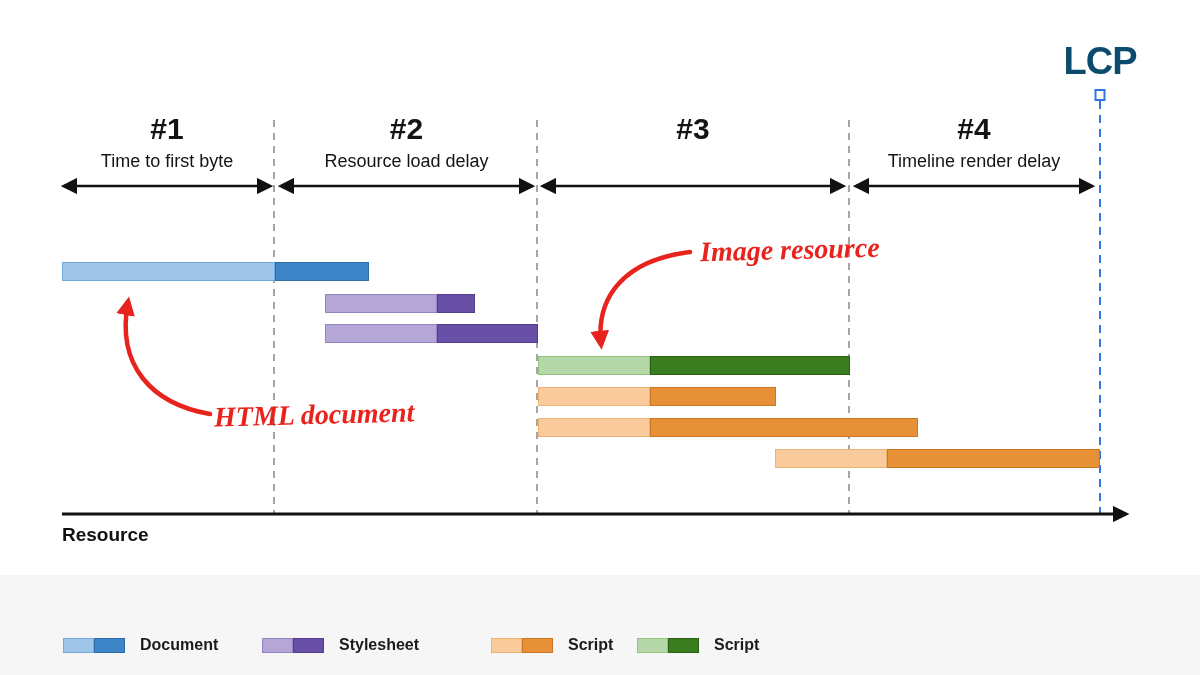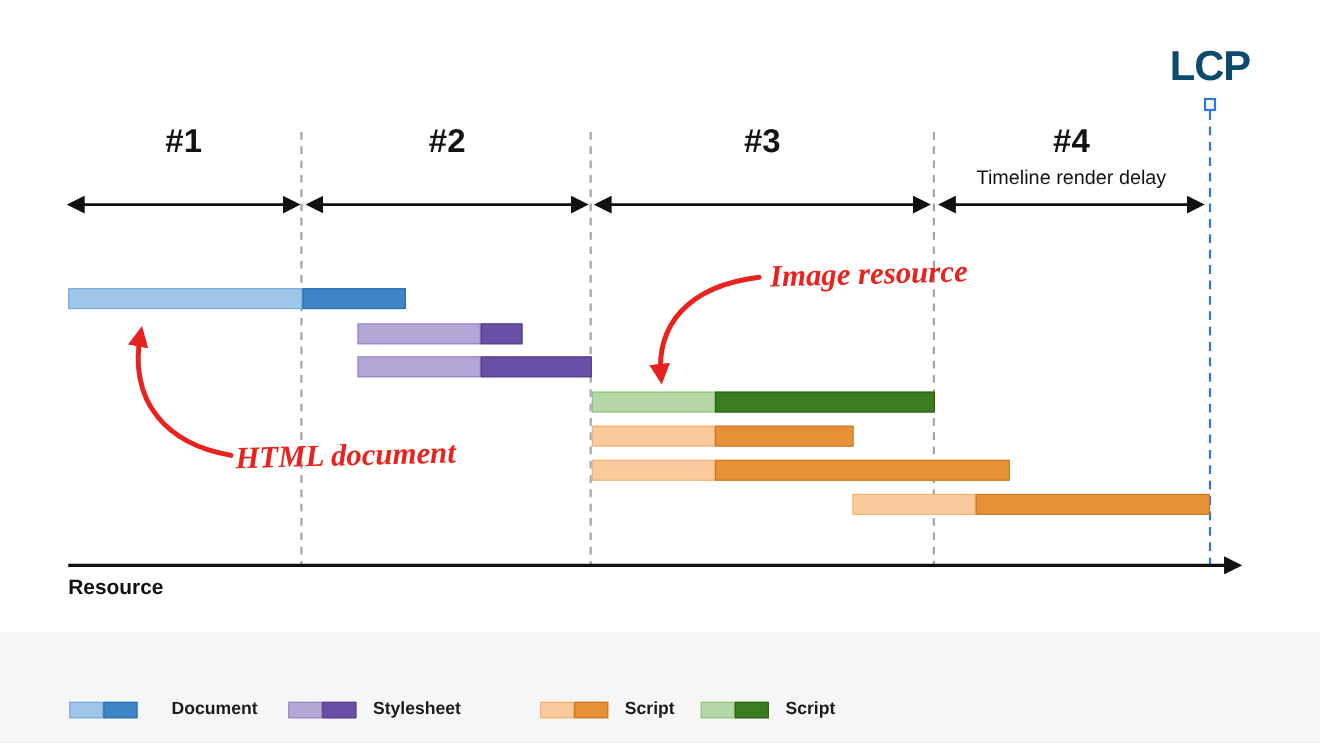--- a/index.html
+++ b/index.html
@@ -59,23 +59,25 @@
       <line x1="543" y1="186" x2="843" y2="186" stroke="#111" stroke-width="2.5" marker-start="url(#mb)" marker-end="url(#mb)"></line>
       <line x1="856" y1="186" x2="1092" y2="186" stroke="#111" stroke-width="2.5" marker-start="url(#mb)" marker-end="url(#mb)"></line>
       <line x1="62" y1="514" x2="1126" y2="514" stroke="#111" stroke-width="3" marker-end="url(#ma)"></line>
       <path d="M 690 252 C 625 260, 596 296, 601 344" fill="none" stroke="#e8231e" stroke-width="4.5" stroke-linecap="round" marker-end="url(#mr)"></path>
       <path d="M 210 414 C 152 404, 116 366, 128 302" fill="none" stroke="#e8231e" stroke-width="4.5" stroke-linecap="round" marker-end="url(#mr)"></path>
     </svg>
   <div class="lcp-title">LCP</div>
   <div id="phases">
       <div class="phase" style="left: 7px;">
         <div class="phase-number">#1</div>
+        <div class="phase-sub">Time to first byte</div>
       </div>
       <div class="phase" style="left: 246.5px;">
         <div class="phase-number">#2</div>
+        <div class="phase-sub">Resource load delay</div>
       </div>
       <div class="phase" style="left: 533px;">
         <div class="phase-number">#3</div>
       </div>
       <div class="phase" style="left: 814px;">
         <div class="phase-number">#4</div>
         <div class="phase-sub">Timeline render delay</div>
       </div>
     </div>
   <div id="bars">
@@ -107,21 +109,21 @@
         <div class="seg" style="width: 112px; background: rgb(249, 203, 156); border-color: rgb(238, 178, 113);"></div>
         <div class="seg" style="width: 213px; background: rgb(230, 145, 56); border-color: rgb(201, 120, 31);"></div>
       </div>
     </div>
   <div id="annos">
       <div class="anno" style="left: 700px; top: 234px; color: rgb(232, 35, 30);">Image resource</div>
       <div class="anno" style="left: 214px; top: 399px; color: rgb(232, 35, 30);">HTML document</div>
     </div>
   <div class="timeline-label">Resource</div>
   <div class="legend" id="legend">
-      <div class="legend-item" style="left: 63px; gap: 16px;">
+      <div class="legend-item" style="left: 63px;">
         <div class="legend-swatch">
           <div class="half" style="background: rgb(159, 197, 232); border-color: rgb(116, 169, 220);"></div>
           <div class="half" style="background: rgb(61, 133, 198); border-color: rgb(44, 108, 168);"></div>
         </div>
         <div class="legend-label">Document</div>
       </div>
       <div class="legend-item" style="left: 262px;">
         <div class="legend-swatch">
           <div class="half" style="background: rgb(180, 167, 214); border-color: rgb(147, 132, 196);"></div>
           <div class="half" style="background: rgb(105, 80, 167); border-color: rgb(83, 61, 140);"></div>

